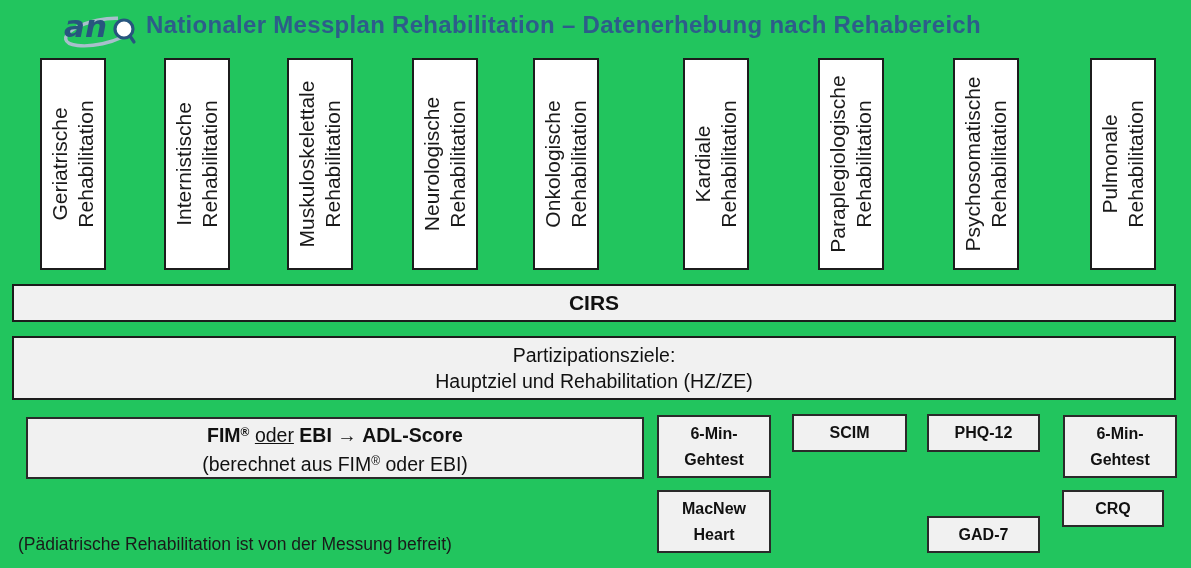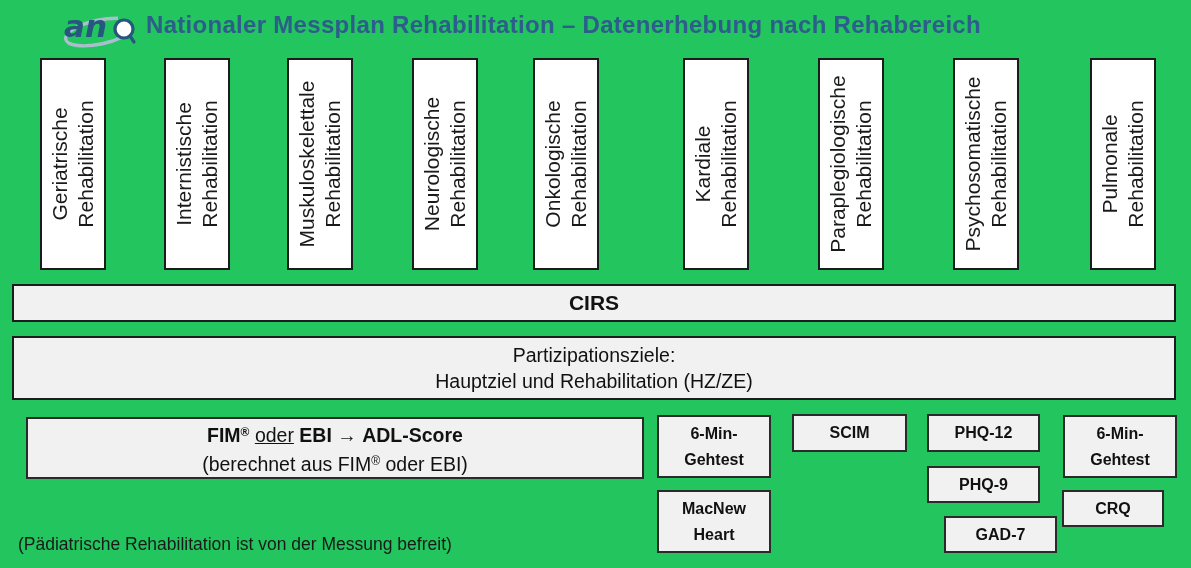--- a/index.html
+++ b/index.html
@@ -40,21 +40,21 @@
 
   
   .sbox { position: absolute; background: #f1f1f1; border: 2px solid #2a2a2a;
           display: flex; align-items: center; justify-content: center; text-align: center;
           font-weight: bold; font-size: 16px; line-height: 26px; white-space: pre-line; }
   .b-sixmin1 { left: 657px;  top: 415px; width: 114px; height: 63px; }
   .b-macnew  { left: 657px;  top: 490px; width: 114px; height: 63px; }
   .b-scim    { left: 792px;  top: 414px; width: 115px; height: 38px; }
   .b-phq15   { left: 927px;  top: 414px; width: 113px; height: 38px; }
   .b-phq9    { left: 927px;  top: 466px; width: 113px; height: 37px; }
-  .b-gad7    { left: 927px;  top: 516px; width: 113px; height: 37px; margin-left: 17px; }
+  .b-gad7    { left: 927px;  top: 516px; width: 113px; height: 37px; }
   .b-sixmin2 { left: 1063px; top: 415px; width: 114px; height: 63px; }
   .b-crq     { left: 1062px; top: 490px; width: 102px; height: 37px; }
 
   
   .footer-note { position: absolute; left: 18px; top: 534px; font-size: 17.5px; color: #1a1a1a; }
 </style>
 </head>
 <body>
 
 <div class="stage">
@@ -124,21 +124,20 @@
     </div>
     <div><span>(berechnet aus FIM</span><sup class="reg">®</sup><span> oder EBI)</span></div>
   </div>
 
   <div class="sbox b-sixmin1">6-Min-
 Gehtest</div>
   <div class="sbox b-macnew">MacNew
 Heart</div>
   <div class="sbox b-scim">SCIM</div>
   <div class="sbox b-phq15">PHQ-12</div>
-  <div class="sbox b-phq9">PHQ-9</div>
   <div class="sbox b-gad7">GAD-7</div>
   <div class="sbox b-sixmin2">6-Min-
 Gehtest</div>
   <div class="sbox b-crq">CRQ</div>
 
   <div class="footer-note">(Pädiatrische Rehabilitation ist von der Messung befreit)</div>
 
 </div>
 
 </body></html>

